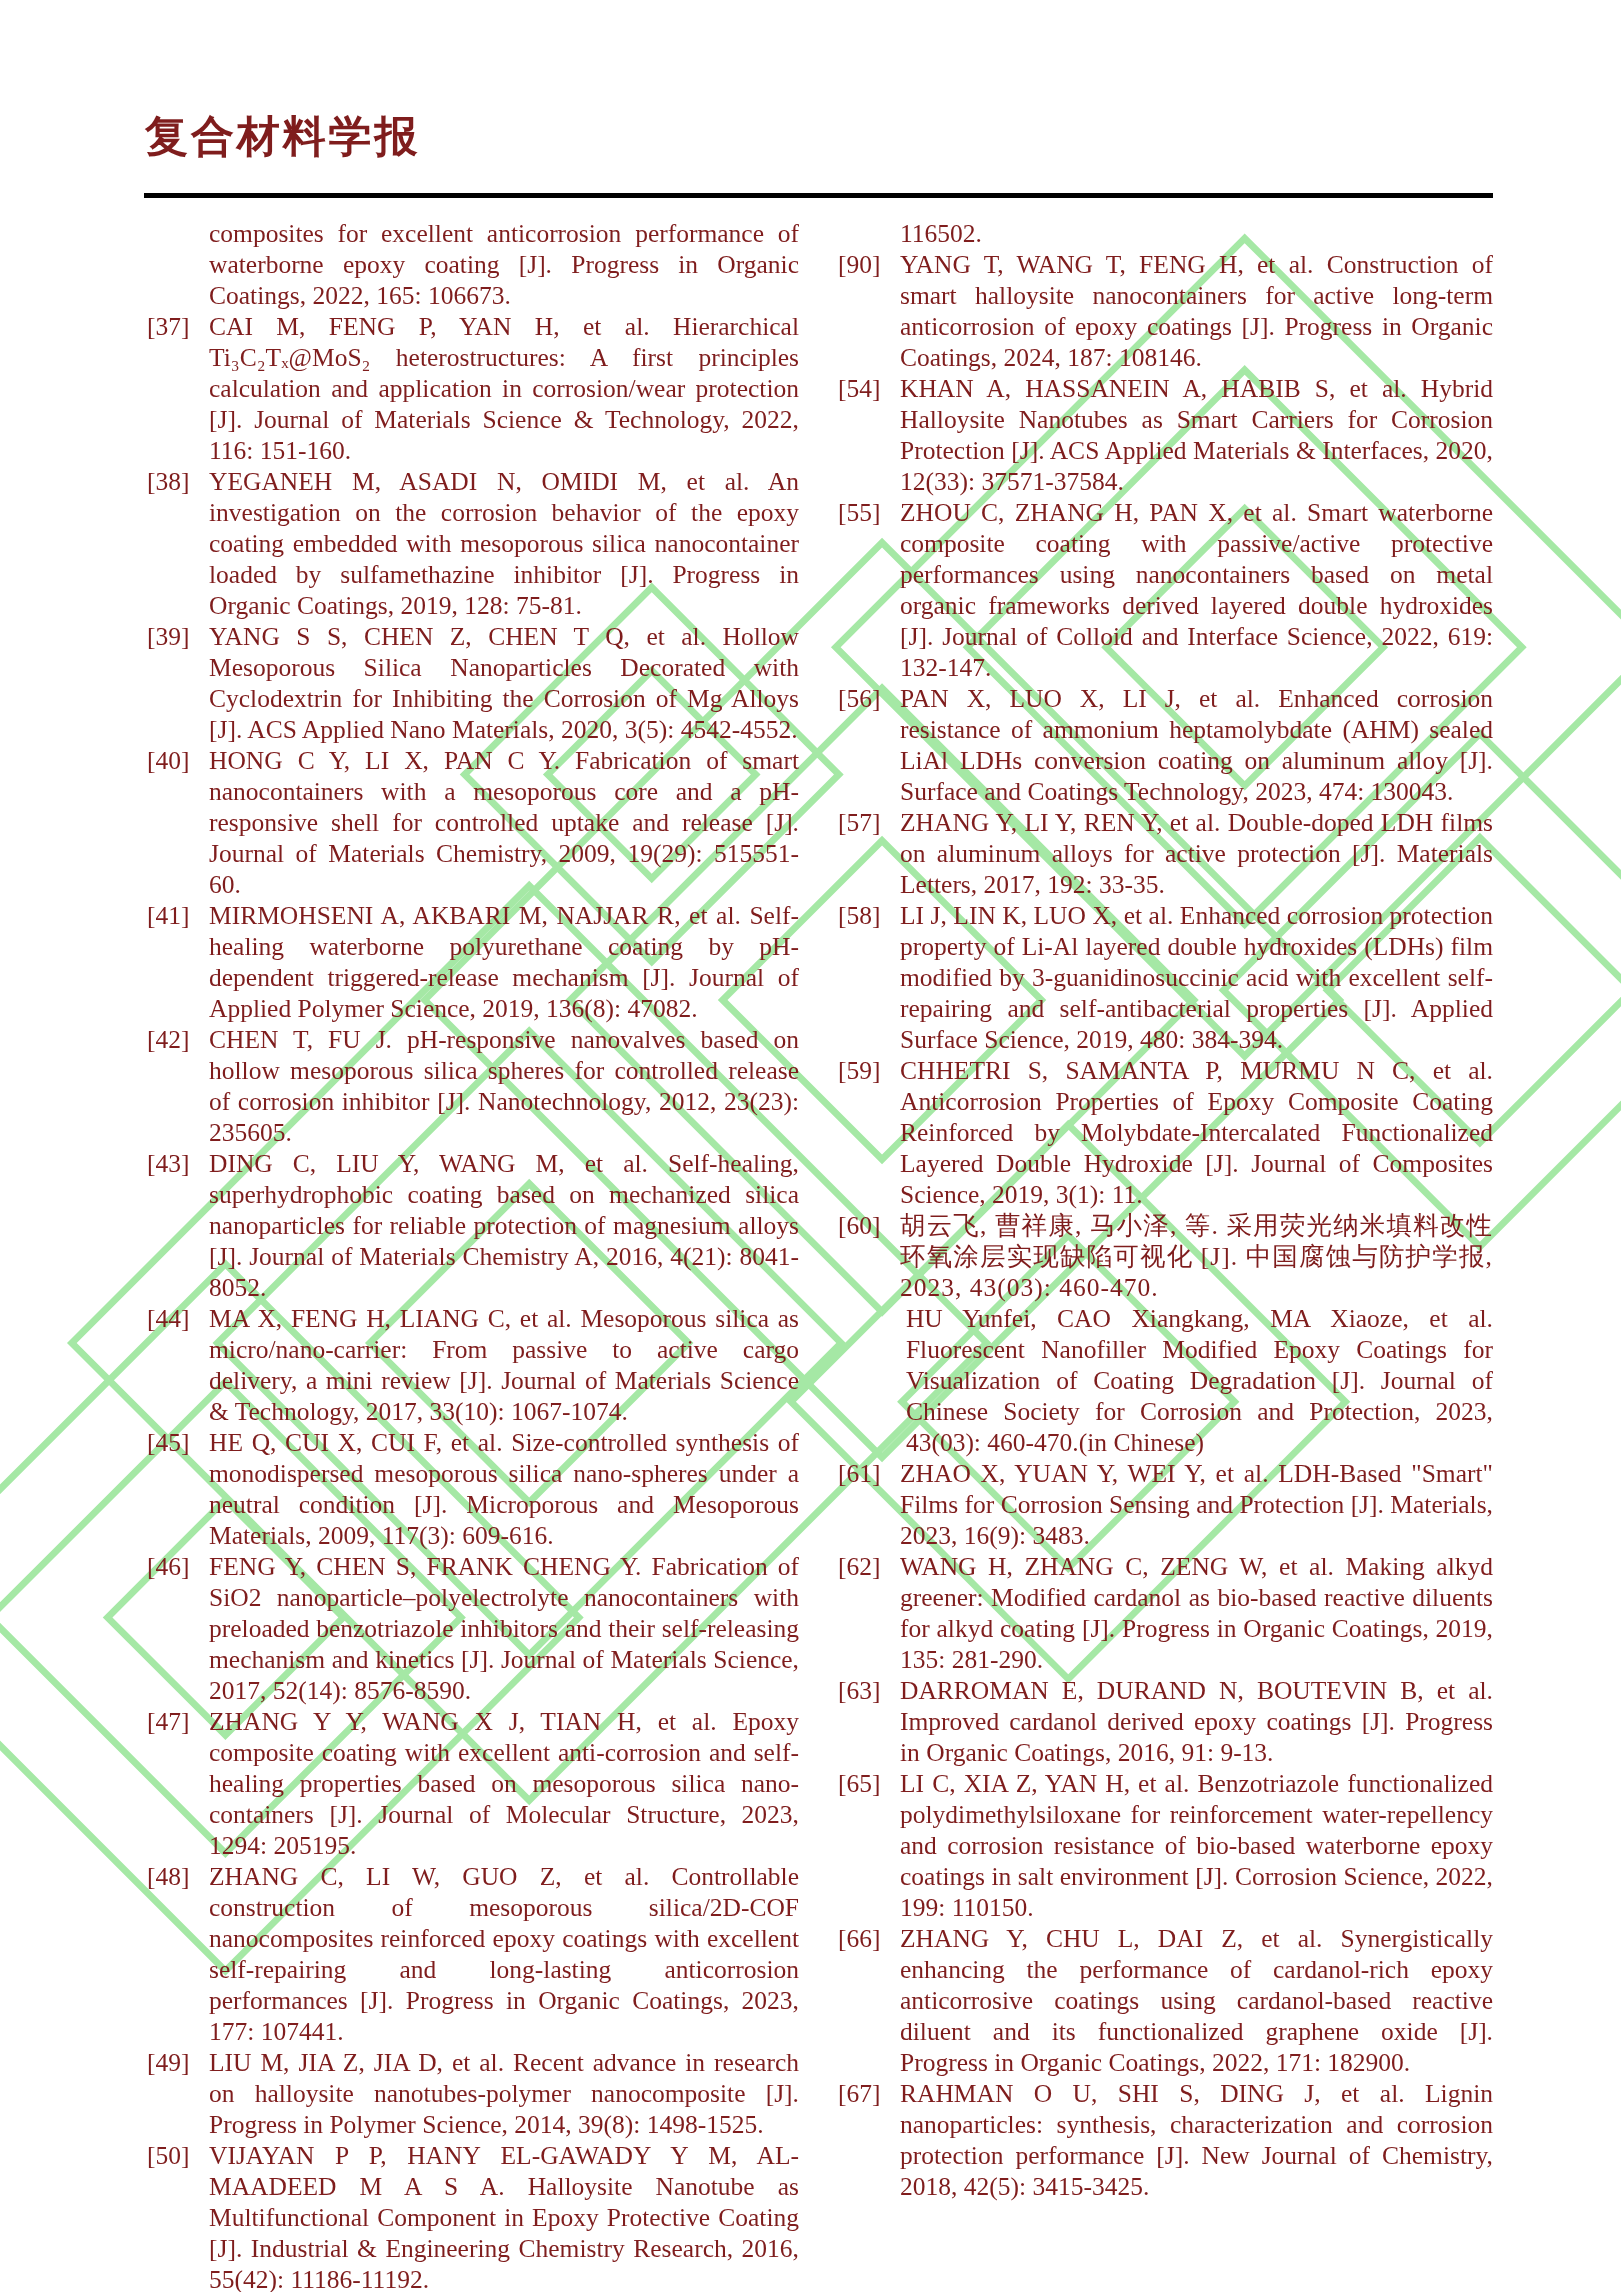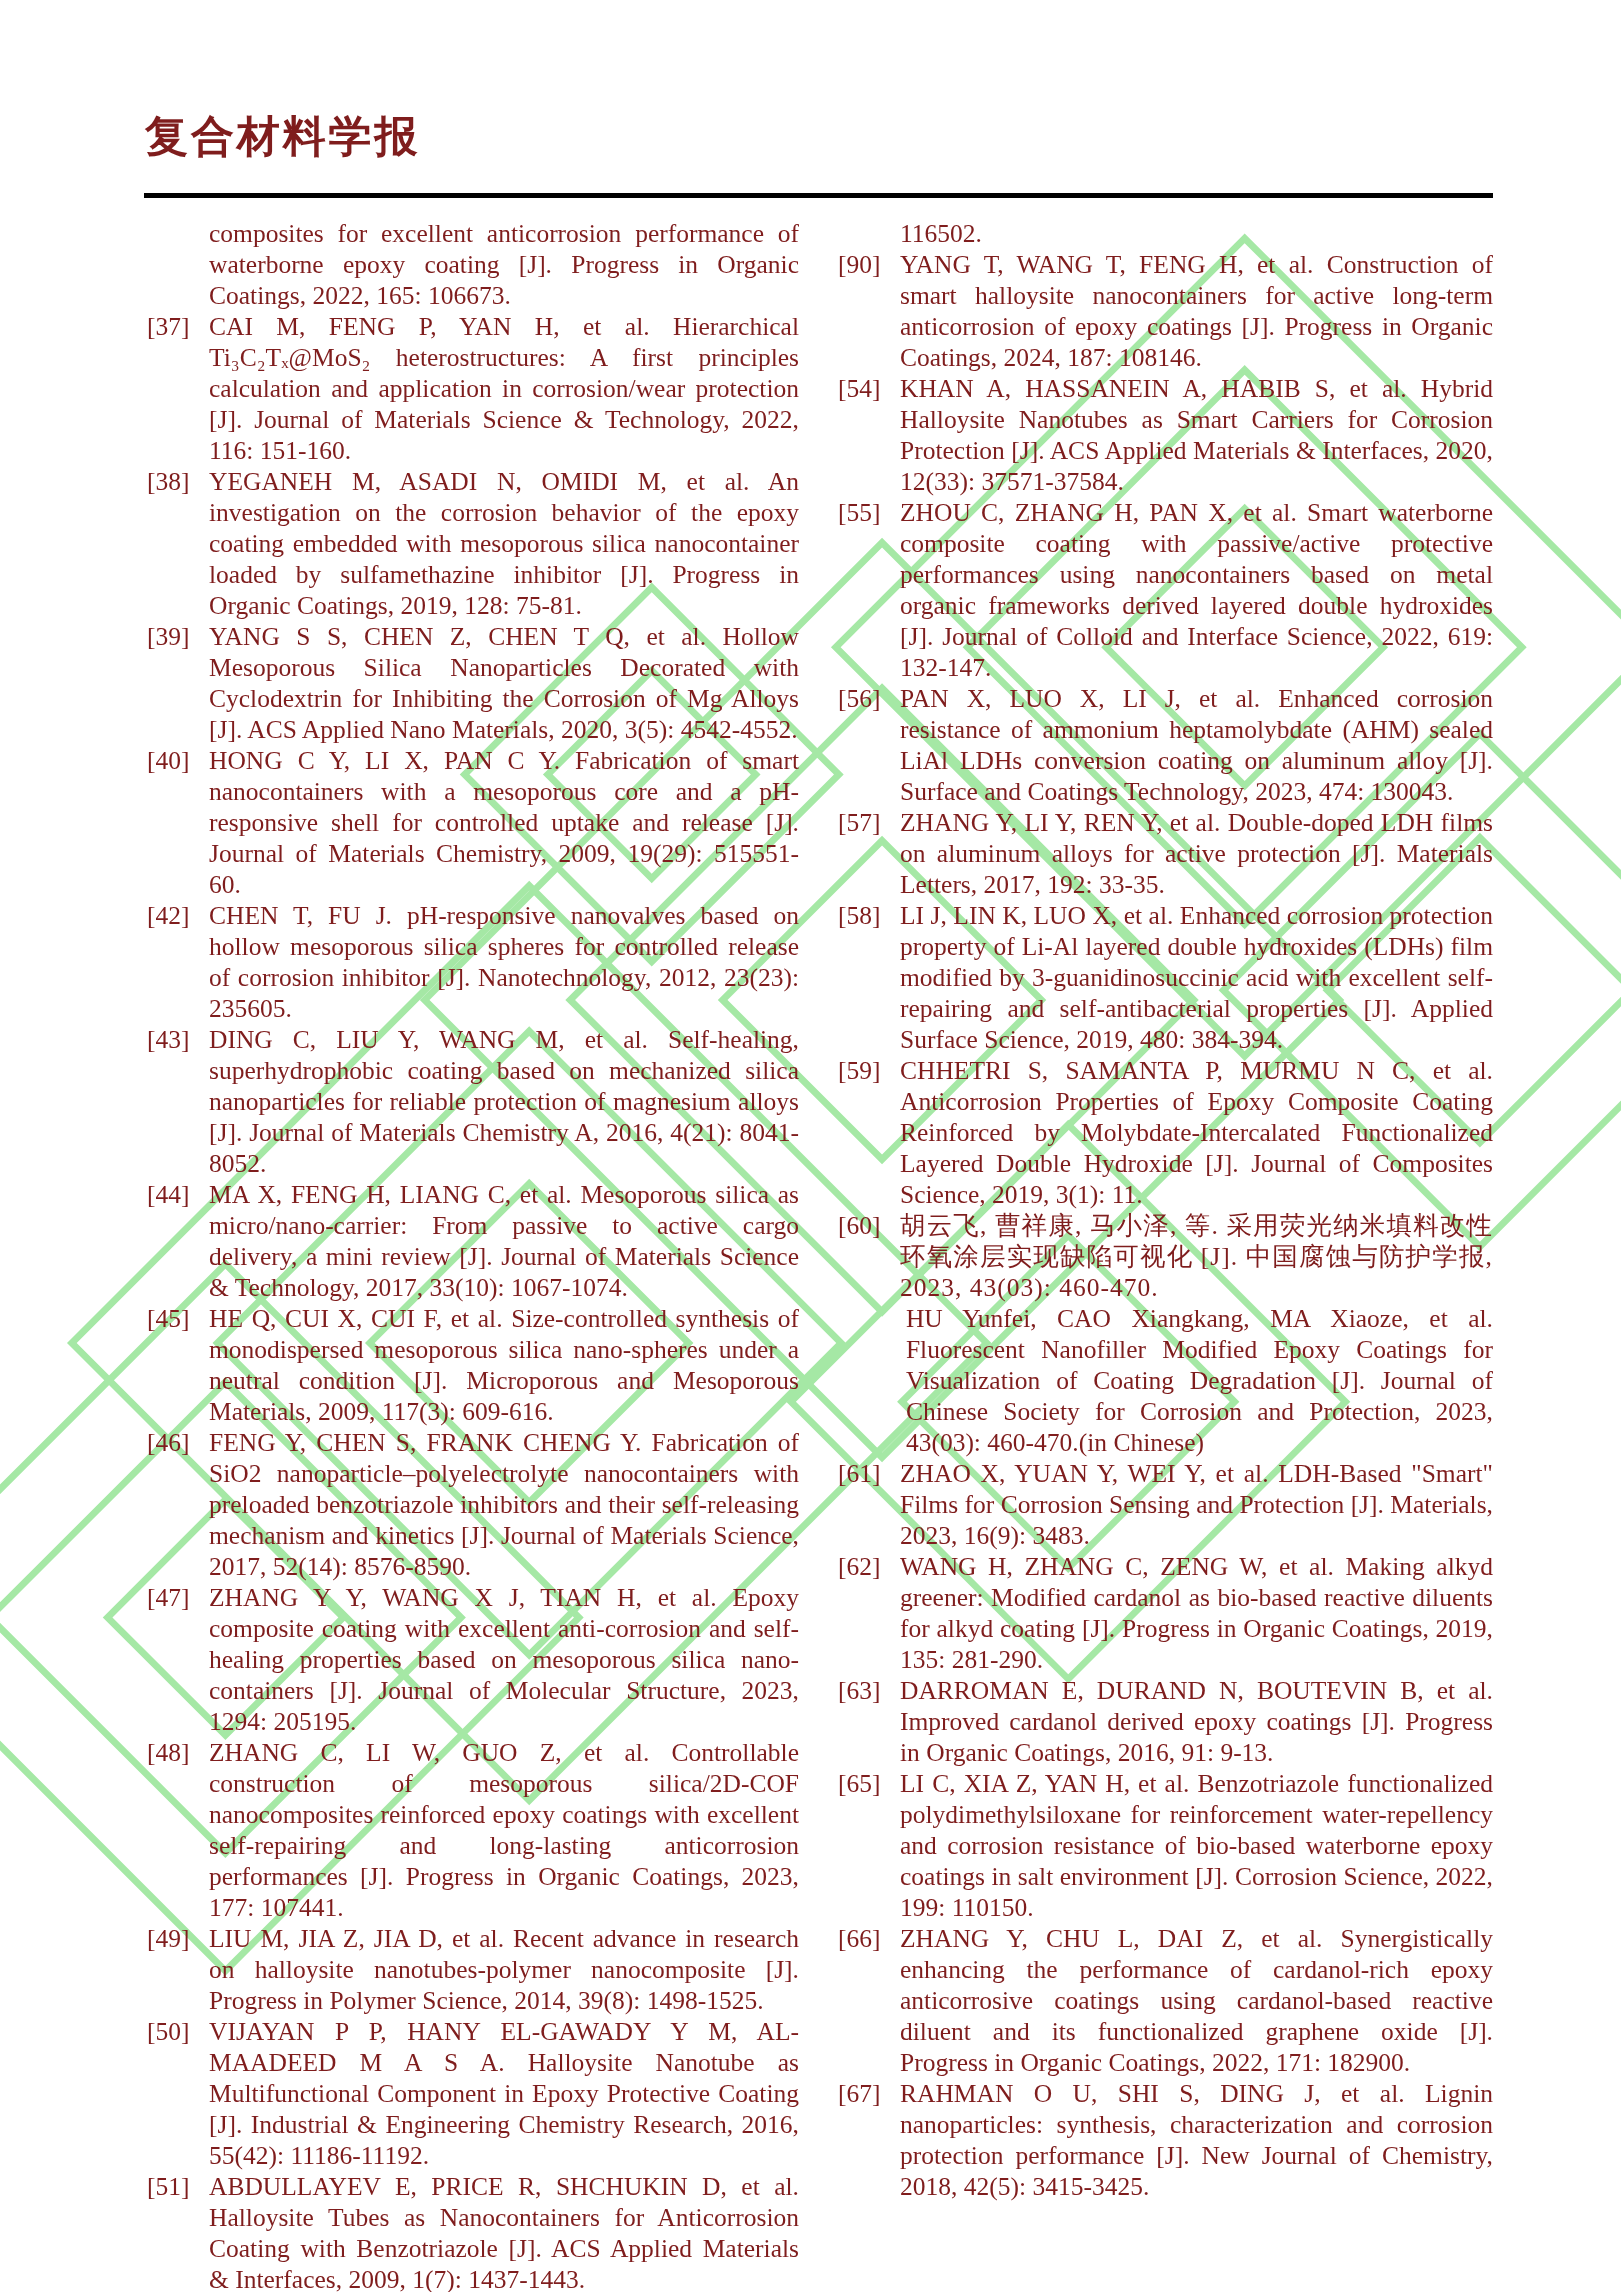--- a/index.html
+++ b/index.html
@@ -77,20 +77,24 @@
       <span class="num">[38]</span>
       <span>YEGANEH M, ASADI N, OMIDI M, et al. An investigation on the corrosion behavior of the epoxy coating embedded with mesoporous silica nanocontainer loaded by sulfamethazine inhibitor [J]. Progress in Organic Coatings, 2019, 128: 75-81.</span>
     </div>
       <div class="entry">
       <span class="num">[39]</span>
       <span>YANG S S, CHEN Z, CHEN T Q, et al. Hollow Mesoporous Silica Nanoparticles Decorated with Cyclodextrin for Inhibiting the Corrosion of Mg Alloys [J]. ACS Applied Nano Materials, 2020, 3(5): 4542-4552.</span>
     </div>
       <div class="entry">
       <span class="num">[40]</span>
       <span>HONG C Y, LI X, PAN C Y. Fabrication of smart nanocontainers with a mesoporous core and a pH-responsive shell for controlled uptake and release [J]. Journal of Materials Chemistry, 2009, 19(29): 515551-60.</span>
+    </div>
+      <div class="entry">
+      <span class="num">[41]</span>
+      <span>MIRMOHSENI A, AKBARI M, NAJJAR R, et al. Self-healing waterborne polyurethane coating by pH-dependent triggered-release mechanism [J]. Journal of Applied Polymer Science, 2019, 136(8): 47082.</span>
     </div>
       <div class="entry">
       <span class="num">[42]</span>
       <span>CHEN T, FU J. pH-responsive nanovalves based on hollow mesoporous silica spheres for controlled release of corrosion inhibitor [J]. Nanotechnology, 2012, 23(23): 235605.</span>
     </div>
       <div class="entry">
       <span class="num">[43]</span>
       <span>DING C, LIU Y, WANG M, et al. Self-healing, superhydrophobic coating based on mechanized silica nanoparticles for reliable protection of magnesium alloys [J]. Journal of Materials Chemistry A, 2016, 4(21): 8041-8052.</span>
     </div>
       <div class="entry">

